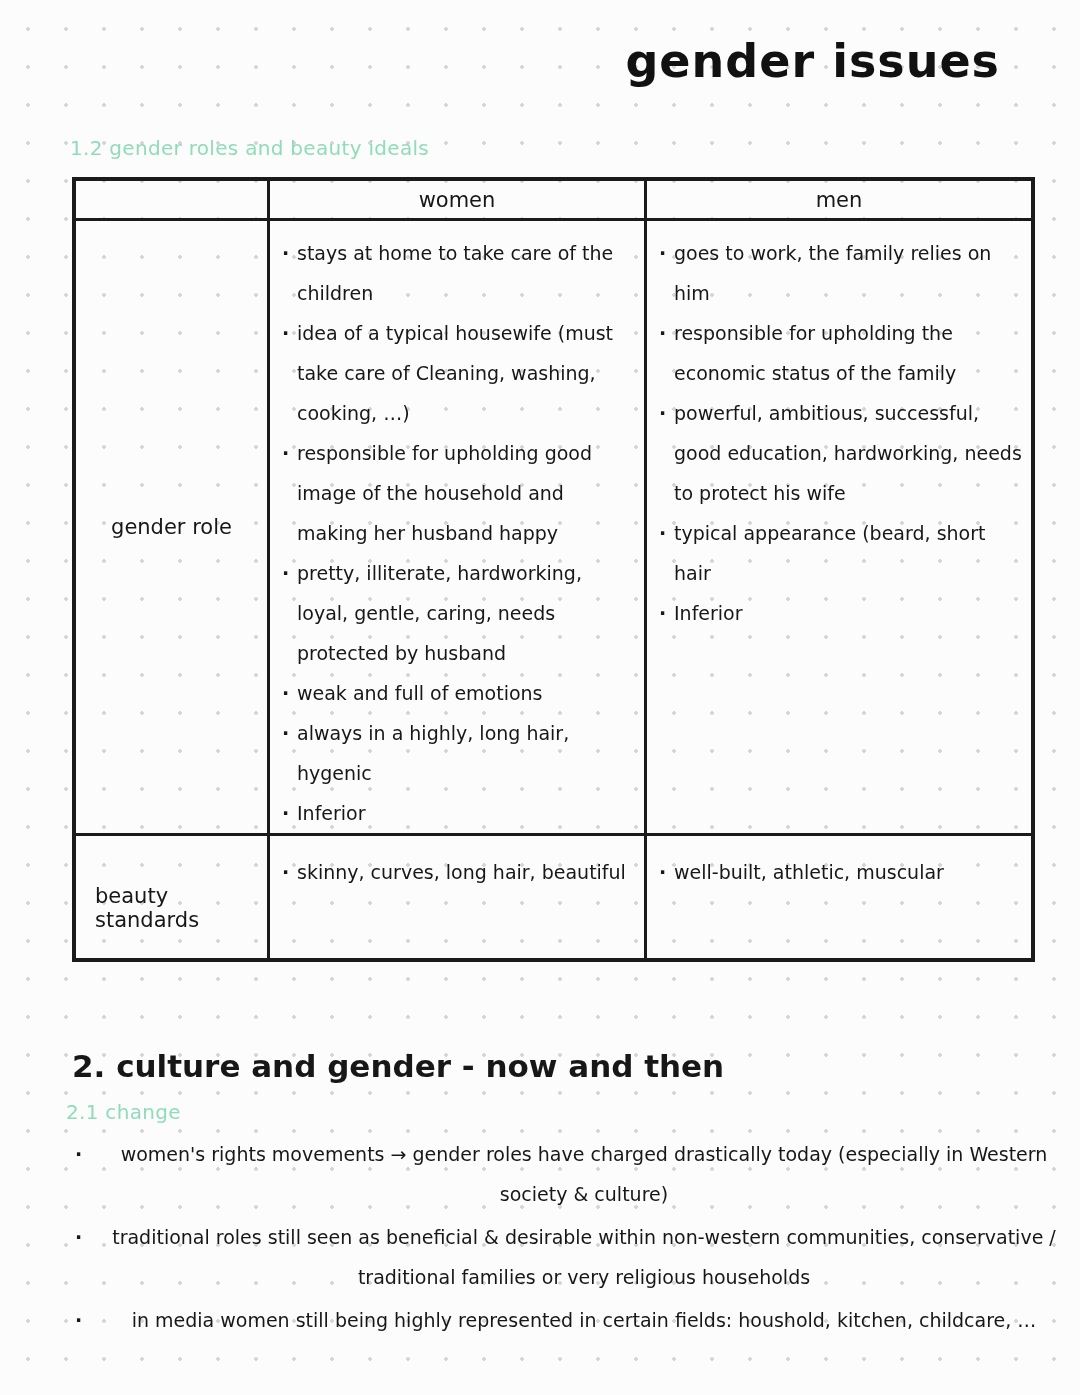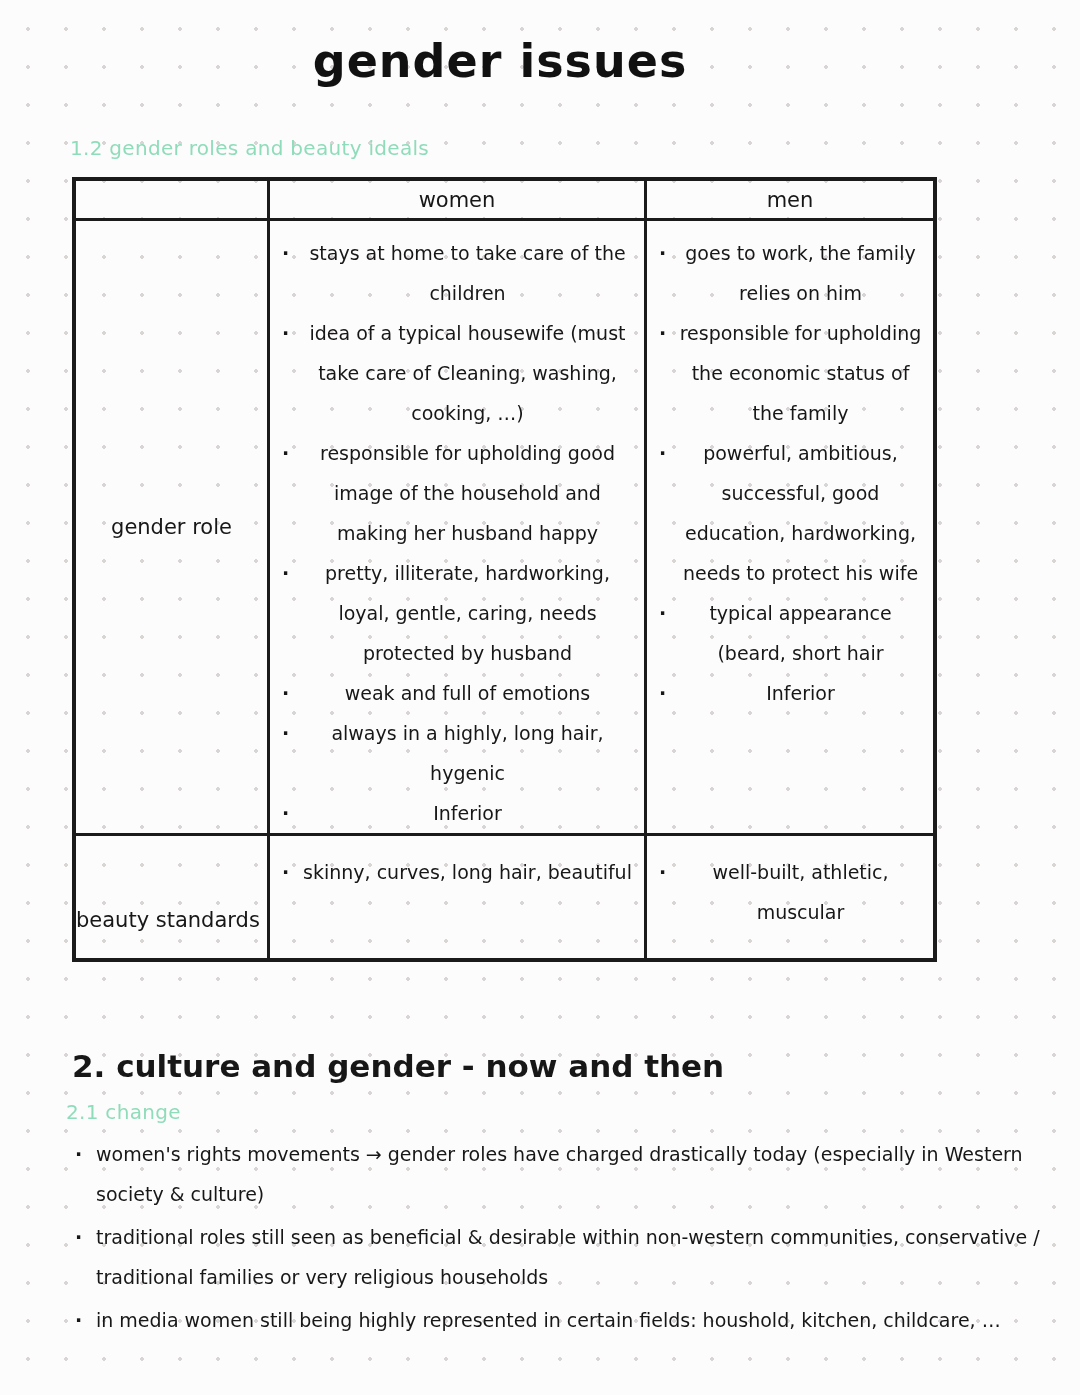--- a/index.html
+++ b/index.html
@@ -8,64 +8,63 @@
     width:1080px;height:1395px;
     background-color:#fdfcfc;
     background-image:radial-gradient(circle,#d9d5d5 1.6px,rgba(0,0,0,0) 1.9px);
     background-size:38px 38px;
     background-position:9px 10px;
     overflow:hidden;
     font-family:"DejaVu Sans",sans-serif;
     color:#171717;
   }
   
-  .title-wrap{position:absolute;top:34px;left:0;width:1000px;text-align:center;}
+  .title-wrap{position:absolute;top:34px;left:0;width:1000px;text-align:right;}
   .title{
     position:relative;display:inline-block;
     font-size:46px;font-weight:700;letter-spacing:1px;color:#111;
   }
   .title::after{
     content:"";position:absolute;z-index:-1;
     left:-14px;right:-10px;top:16px;height:34px;
     background:#c9e9dc;border-radius:16px;
   }
   
   .mint-label{color:#8edcba;font-size:20px;letter-spacing:.3px;}
   .subtitle{position:absolute;left:70px;top:136px;}
   
   .notes-table{
-    position:absolute;left:72px;top:177px;width:865px;height:785px;
+    position:absolute;left:72px;top:177px;width:963px;height:785px;
     display:grid;
     grid-template-columns:194px 377px 1fr;
     grid-template-rows:40px 1fr 122px;
     border:4px solid #1b1b1b;
     box-sizing:border-box;
-    text-align:center;
   }
   .cell{border-right:3px solid #1b1b1b;border-bottom:3px solid #1b1b1b;overflow:hidden;box-sizing:border-box;}
   .cell.last-col{border-right:none;}
   .cell.last-row{border-bottom:none;}
   .cell.head{display:flex;align-items:center;justify-content:center;font-size:21px;font-weight:500;}
   .cell.row-label{display:flex;align-items:center;justify-content:center;font-size:21px;}
-  .cell.row-label.bottom{align-items:flex-end;justify-content:flex-start;padding:0 0 26px 0;}
+  .cell.row-label.bottom{align-items:flex-end;justify-content:flex-start;padding:0 0 26px 19px;}
   .cell.body{padding:12px 6px 0 10px;font-size:19px;line-height:40px;}
   .cell.body.short{padding-top:16px;}
   .bullet{position:relative;padding-left:17px;}
   .bullet::before{content:"·";position:absolute;left:2px;top:0;font-weight:700;}
   
   .sec2-title{position:absolute;left:72px;top:1028px;font-size:31px;font-weight:700;}
   .underlined{position:relative;display:inline-block;margin-top:20px;}
   .underlined::after{
     content:"";position:absolute;z-index:-1;
     left:-4px;right:-6px;bottom:0px;height:9px;
     background:#a9e4c8;border-radius:5px;
   }
   .sec2-sub{position:absolute;left:66px;top:1100px;}
   .notes-list{position:absolute;left:70px;top:1134px;width:1002px;font-size:19px;line-height:40px;}
-  .nbullet{position:relative;padding-left:26px;margin-bottom:3px;}
+  .nbullet{position:relative;padding-left:26px;margin-bottom:3px;text-align:center;}
   .nbullet::before{content:"·";position:absolute;left:5px;top:0;font-weight:700;}
 </style>
 </head>
 <body>
 
 <div class="page">
 
   <div class="title-wrap">
     <span class="title">gender issues</span>
   </div>

